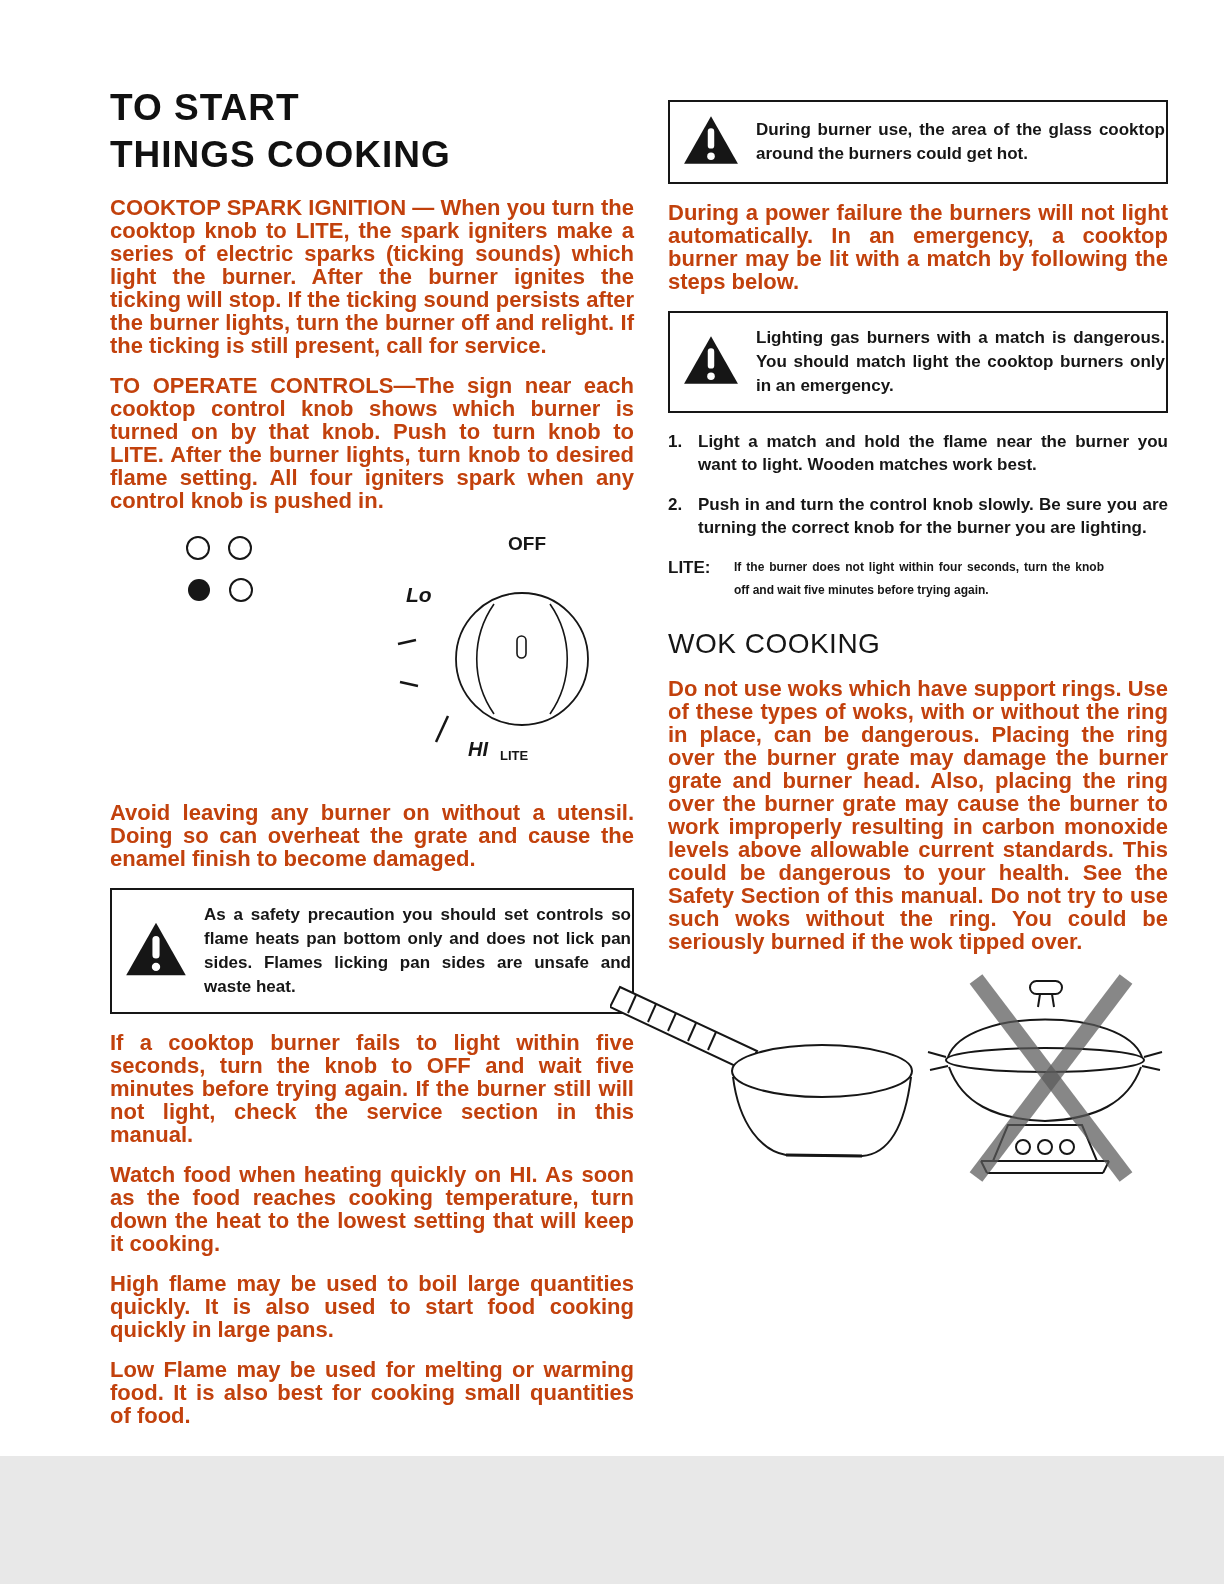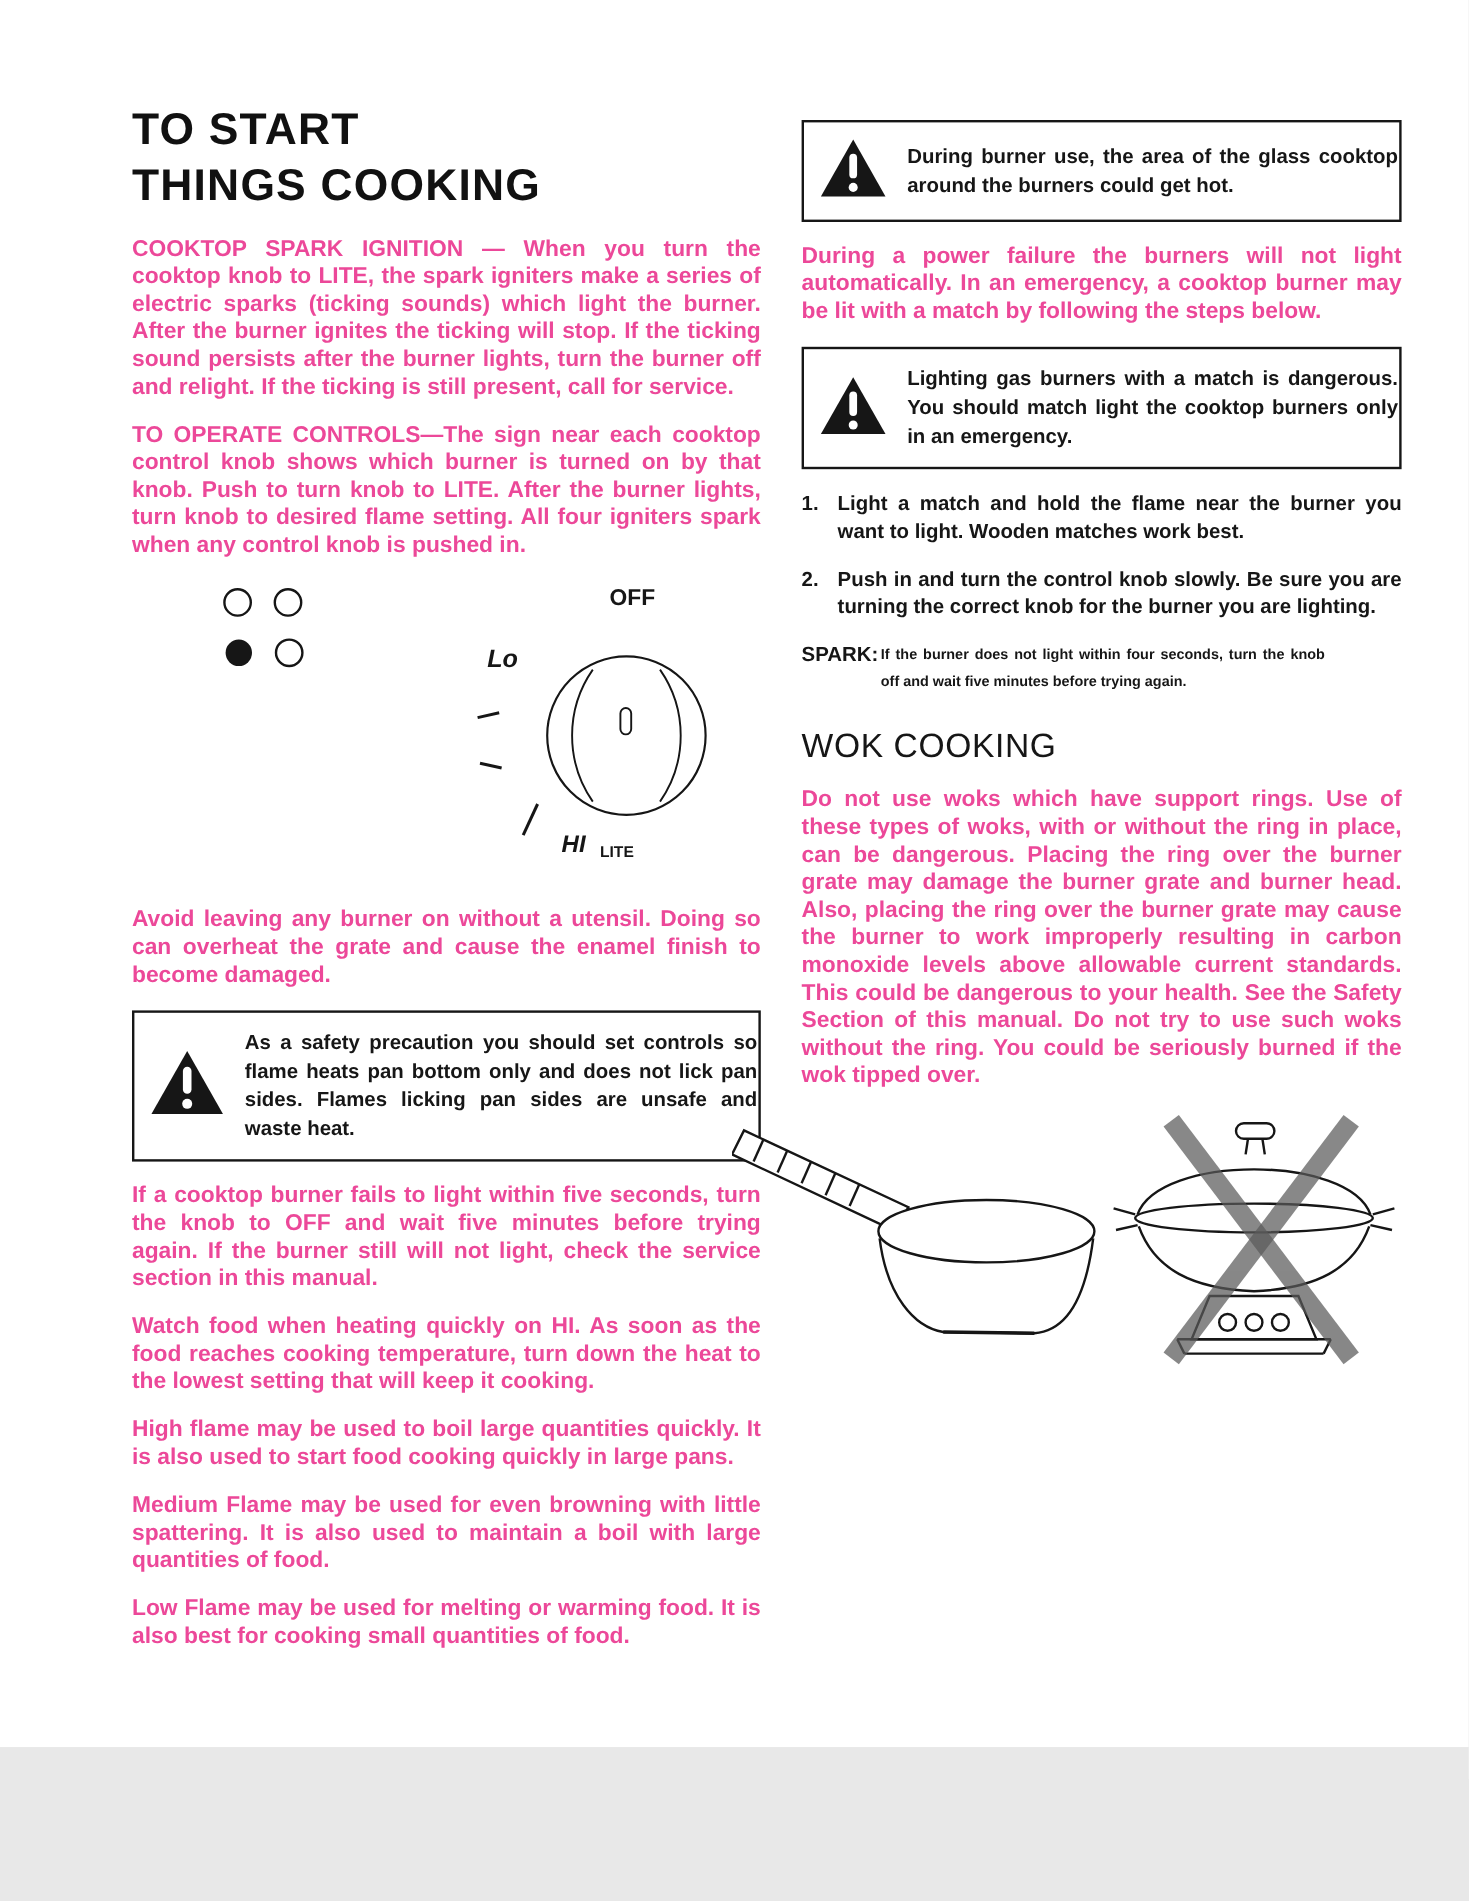--- a/index.html
+++ b/index.html
@@ -8,22 +8,22 @@
   .page {
     position:relative; width:1224px; height:1456px; background:#ffffff;
     color:#161616; overflow:hidden; margin:0 auto;
   }
   .col-left  { position:absolute; left:110px; top:84px;  width:524px; }
   .col-right { position:absolute; left:668px; top:100px; width:500px; }
 
   .doc-title { font-size:37px; font-weight:bold; letter-spacing:1px; line-height:1.28; color:#111; }
 
   p.body {
-    font-size:19px; font-weight:bold; line-height:23px;
-    text-align:justify; margin-top:17px; color:#ec4899;
+    font-size:22px; font-weight:bold; line-height:23px;
+    text-align:justify; margin-top:17px; color:#c2410c;
   }
 
   .warnbox {
     border:2px solid #161616; margin-top:18px;
     padding:13px 1px 13px 13px; display:flex; gap:17px; align-items:center;
     background:#fff;
   }
   .warnbox .wtxt { font-size:17px; font-weight:bold; line-height:24px; text-align:justify; }
   .warn-icon { flex:0 0 auto; }
 
@@ -107,21 +107,20 @@
           <rect x="23" y="12" width="6" height="19" rx="3" fill="#fff"></rect>
           <circle cx="26" cy="38" r="3.5" fill="#fff"></circle>
         </svg>
       </span>
       <div class="wtxt">As a safety precaution you should set controls so flame heats pan bottom only and does not lick pan sides. Flames licking pan sides are unsafe and waste heat.</div>
     </div>
 
     <p class="body">If a cooktop burner fails to light within five seconds, turn the knob to OFF and wait five minutes before trying again. If the burner still will not light, check the service section in this manual.</p>
     <p class="body">Watch food when heating quickly on HI. As soon as the food reaches cooking temperature, turn down the heat to the lowest setting that will keep it cooking.</p>
     <p class="body">High flame may be used to boil large quantities quickly. It is also used to start food cooking quickly in large pans.</p>
-    <p class="body">Medium Flame may be used for even browning with little spattering. It is also used to maintain a boil with large quantities of food.</p>
     <p class="body">Low Flame may be used for melting or warming food. It is also best for cooking small quantities of food.</p>
   </div>
 
   <div class="col-right">
 
     <div class="warnbox" style="margin-top:0;">
       <span class="warn-icon">
         <svg width="56" height="50" viewBox="0 0 52 46">
           <path d="M26 1 L51 45 L1 45 Z" fill="#161616"></path>
           <rect x="23" y="12" width="6" height="19" rx="3" fill="#fff"></rect>
@@ -147,21 +146,21 @@
     <div class="step">
       <div class="num">1.</div>
       <div class="stxt">Light a match and hold the flame near the burner you want to light. Wooden matches work best.</div>
     </div>
     <div class="step">
       <div class="num">2.</div>
       <div class="stxt">Push in and turn the control knob slowly. Be sure you are turning the correct knob for the burner you are lighting.</div>
     </div>
 
     <div class="note-row">
-      <div class="nlabel">SPARK:</div>
+      <div class="nlabel">LITE:</div>
       <div class="ntxt">If the burner does not light within four seconds, turn the knob off and wait five minutes before trying again.</div>
     </div>
 
     <div class="wok-heading">WOK COOKING</div>
 
     <p class="body">Do not use woks which have support rings. Use of these types of woks, with or without the ring in place, can be dangerous. Placing the ring over the burner grate may damage the burner grate and burner head. Also, placing the ring over the burner grate may cause the burner to work improperly resulting in carbon monoxide levels above allowable current standards. This could be dangerous to your health. See the Safety Section of this manual. Do not try to use such woks without the ring. You could be seriously burned if the wok tipped over.</p>
 
     <div class="wok-art">
       <svg width="560" height="240" viewBox="0 0 560 240">
 

